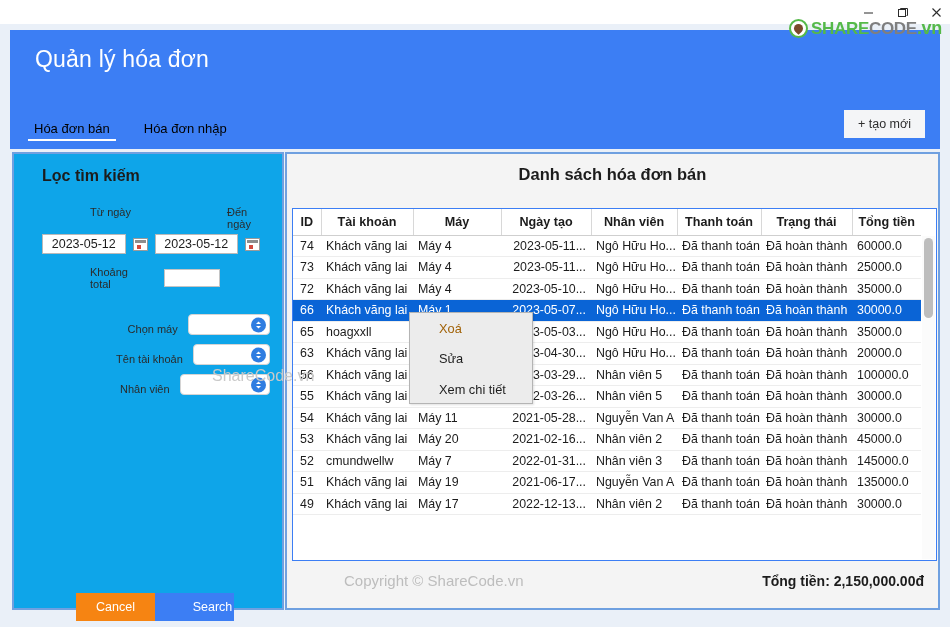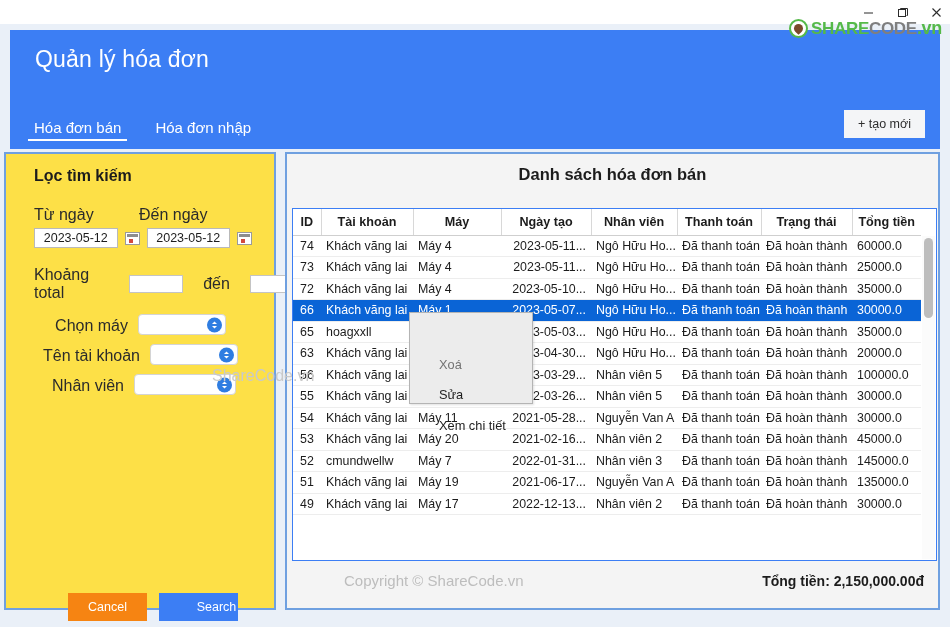--- a/index.html
+++ b/index.html
@@ -73,21 +73,21 @@
   .app-title {
     position: absolute; left: 25px; top: 16px;
     color: #ffffff; font-size: 23px; font-weight: 400;
     letter-spacing: 0.2px;
   }
   .tabs {
     position: absolute; left: 18px; bottom: 8px;
     display: flex; align-items: flex-end; gap: 22px;
   }
   .tab {
-    color: #ffffff; font-size: 15px;
+    color: #000000; font-size: 13px;
     padding: 2px 6px 5px 6px;
     cursor: pointer;
     position: relative;
   }
   .tab.active::after {
     content: "";
     position: absolute; left: 0; right: 0; bottom: 0;
     height: 2px; background: #ffffff;
   }
   .btn-create {
@@ -95,30 +95,30 @@
     background: #f4f5f7; color: #2e2e2e;
     border: none;
     font-size: 12.5px;
     font-family: "Liberation Sans", sans-serif;
     padding: 7px 14px;
     cursor: pointer;
   }
 
   
   .filter-panel {
-    position: absolute; left: 4px; top: 152px;
+    position: absolute; left: 12px; top: 152px;
     width: 272px; height: 458px;
-    background: #fde047;
+    background: #0ea5e9;
     border: 2px solid #6fa0e0;
   }
   .filter-title {
     position: absolute; left: 28px; top: 13px;
     font-size: 16px; font-weight: bold; color: #1c1c1c;
   }
-  .lbl { font-size: 16px; color: #2b2b2b; }
+  .lbl { font-size: 11px; color: #2b2b2b; margin-left: 48px; }
 
   .date-row { position: absolute; left: 28px; top: 52px; width: 225px; }
   .date-lbls { display: flex; }
   .date-lbls .lbl:first-child { width: 105px; }
   .date-inputs { display: flex; align-items: center; margin-top: 4px; }
   .date-box {
     width: 88px; height: 20px;
     background: #ffffff; border: 1px solid #b9b9b9;
     font-size: 12.5px; color: #1c1c1c;
     display: flex; align-items: center; justify-content: center;
@@ -168,21 +168,21 @@
     width: 15px; height: 15px; border-radius: 50%;
     background: #2f7de1;
     display: flex; flex-direction: column;
     align-items: center; justify-content: center;
     color: #fff; line-height: 0;
   }
   .combo-btn svg { display: block; }
 
   .filter-actions {
     position: absolute; left: 62px; top: 439px;
-    display: flex; gap: 12px;
+    display: flex; 
   }
   .btn {
     border: none; color: #ffffff; font-size: 12.5px;
     font-family: "Liberation Sans", sans-serif;
     padding: 7px 0; width: 79px;
     cursor: pointer;
   }
   .btn-cancel { background: #f68412; }
   .btn-search { background: #3c7ef4; padding-left: 36px; }
 
@@ -267,21 +267,21 @@
     background: #ececec;
     border: 1px solid #b4b4b4;
     z-index: 30;
     box-shadow: 1px 1px 2px rgba(0,0,0,0.12);
   }
   .ctx-item {
     height: 30.6px; display: flex; align-items: center;
     padding-left: 29px; font-size: 12.8px; color: #1d1d1d;
     cursor: pointer;
   }
-  .ctx-item.danger { color: #737373; margin-top: 36px; }
+  .ctx-item.danger { color: #a16207; }
 
   
   .list-footer {
     position: absolute; left: 5px; bottom: 6px;
     width: 645px; height: 40px;
   }
   .copyright {
     position: absolute; left: 52px; top: 10px;
     font-size: 15px; color: #bdbdbd;
     font-family: "Liberation Sans", sans-serif;

